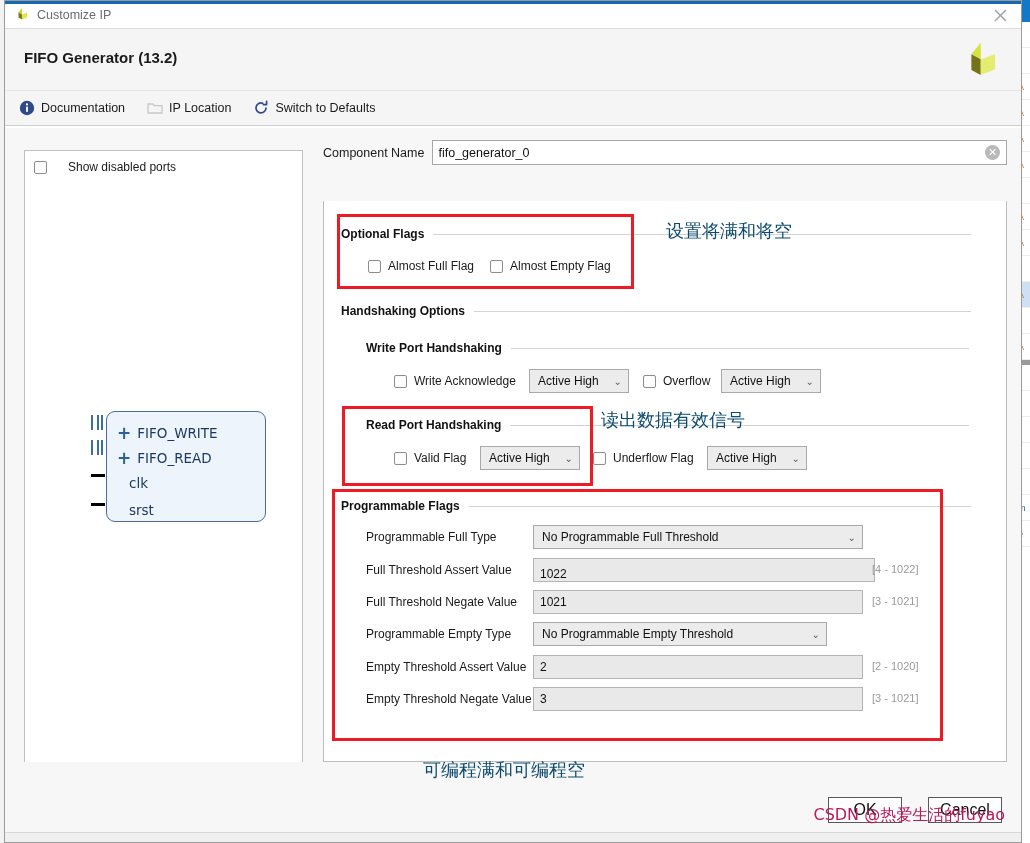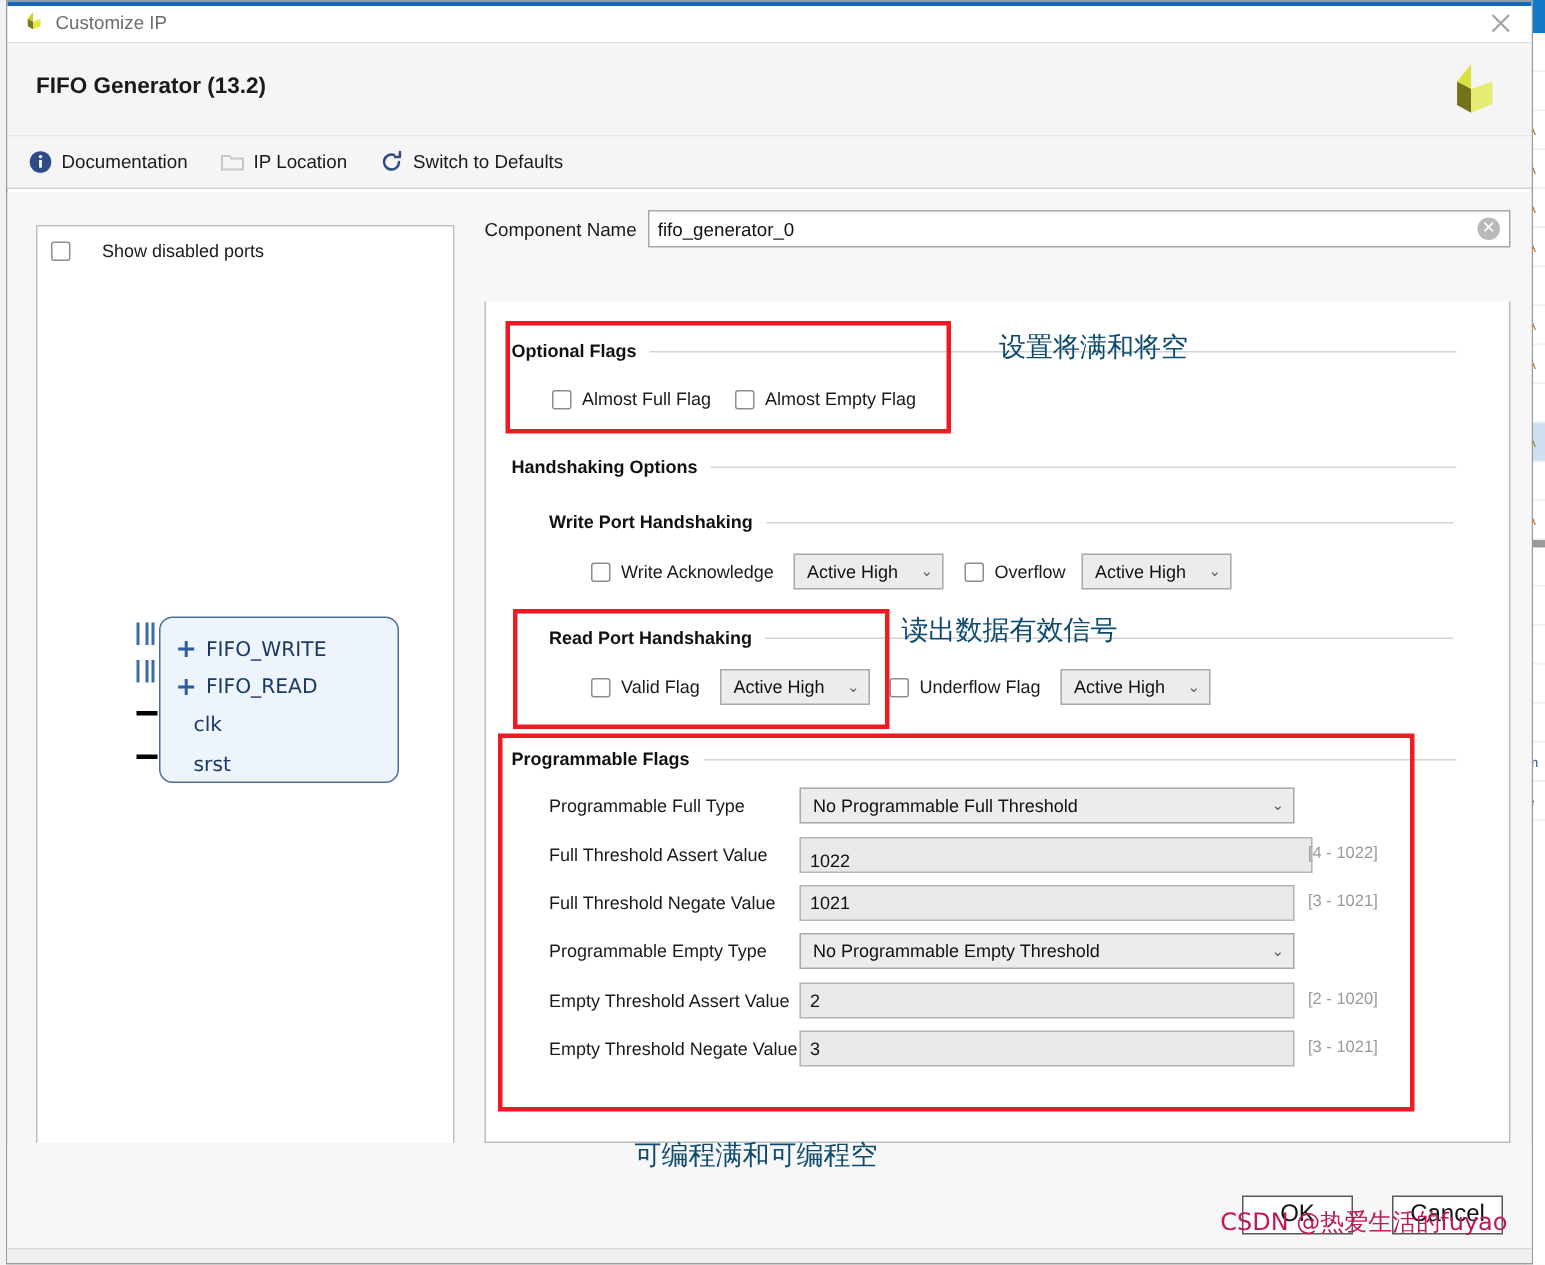--- a/index.html
+++ b/index.html
@@ -464,21 +464,21 @@
         </div>
         <div class="range" style="position:absolute; left:548px; top:362px;">[4 - 1022]</div>
 
         <div class="field-label" style="position:absolute; left:42px; top:394px;">Full Threshold Negate Value</div>
         <div class="txtbox" style="position:absolute; left:209px; top:389px; width:330px;">
           <span>1021</span>
         </div>
         <div class="range" style="position:absolute; left:548px; top:394px;">[3 - 1021]</div>
 
         <div class="field-label" style="position:absolute; left:42px; top:426px;">Programmable Empty Type</div>
-        <div class="combo" style="position:absolute; left:209px; top:421px; width:330px;">
+        <div class="combo" style="position:absolute; left:209px; top:421px; width:294px;">
           <span>No Programmable Empty Threshold</span>
           <span class="chev">⌄</span>
         </div>
 
         <div class="field-label" style="position:absolute; left:42px; top:459px;">Empty Threshold Assert Value</div>
         <div class="txtbox" style="position:absolute; left:209px; top:454px; width:330px;">
           <span>2</span>
         </div>
         <div class="range" style="position:absolute; left:548px; top:459px;">[2 - 1020]</div>
 

